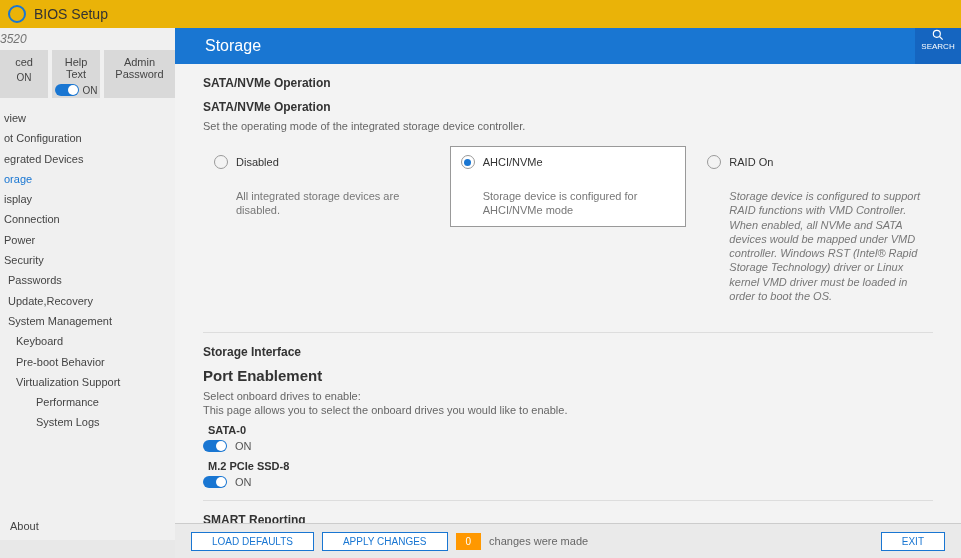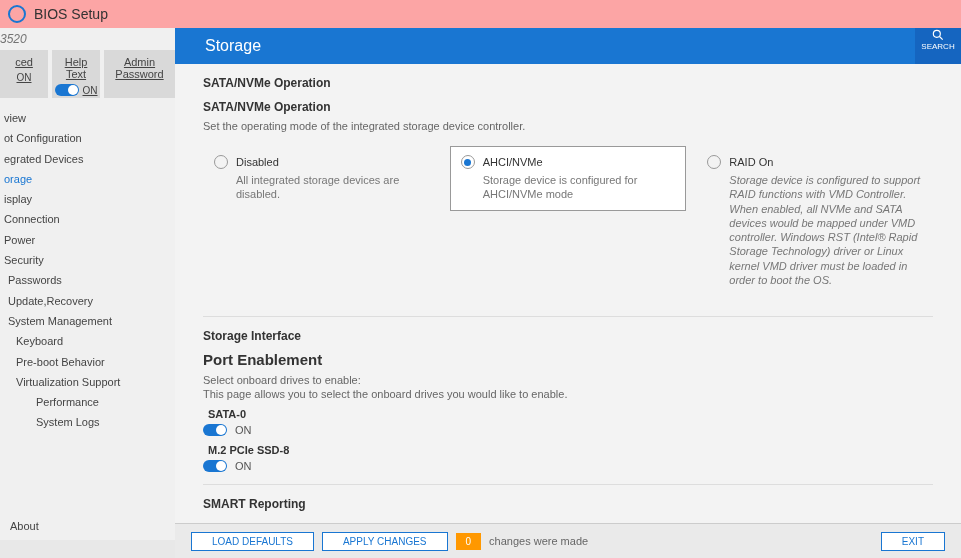--- a/index.html
+++ b/index.html
@@ -1,25 +1,25 @@
 <!DOCTYPE html>
 <html><head>
 <meta charset="utf-8">
 <style>
 * { margin: 0; padding: 0; box-sizing: border-box; font-family: Arial, sans-serif; }
 body { background: #e8e8e8; width: 961px; height: 558px; overflow: hidden; position: relative; }
 
-.titlebar { height: 28px; background: #fca5a5; display: flex; align-items: center; padding-left: 8px; font-size: 14px; color: #333; }
+.titlebar { height: 28px; background: #eab308; display: flex; align-items: center; padding-left: 8px; font-size: 14px; color: #333; }
 .titlebar .logo { width: 18px; height: 18px; border: 2px solid #1976d2; border-radius: 50%; margin-right: 8px; display: flex; align-items: center; justify-content: center; }
 
 .model-row { font-size: 12px; color: #737373; padding: 4px 0 2px 0; font-style: italic; }
 
 .sidebar { position: absolute; left: 0; top: 28px; width: 175px; height: 512px; background: #f0f0f0; font-size: 11px; color: #444; }
 .sidebar .tiles { display: flex; gap: 4px; padding: 2px 0 4px 0; }
-.sidebar .tile { background: #d9d9d9; padding: 6px 4px; font-size: 11px; display: flex; flex-direction: column; align-items: center; justify-content: flex-start; min-width: 48px; height: 48px; text-decoration: underline; }
+.sidebar .tile { background: #d9d9d9; padding: 6px 4px; font-size: 11px; display: flex; flex-direction: column; align-items: center; justify-content: flex-start; min-width: 48px; height: 48px; }
 .sidebar .tile .tlabel { margin-bottom: 4px; text-align: center; line-height: 1.1; }
 .sidebar .tile .tstate { display: flex; align-items: center; gap: 4px; font-size: 10px; }
 
 .toggle { width: 24px; height: 12px; background: #1976d2; border-radius: 6px; position: relative; display: inline-block; }
 .toggle::after { content: ""; position: absolute; width: 10px; height: 10px; background: #fff; border-radius: 50%; top: 1px; right: 1px; }
 
 .nav { margin-top: 6px; }
 .nav-item { padding: 3px 4px 3px 4px; cursor: pointer; color: #444; line-height: 1.3; }
 .nav-item.l1 { padding-left: 8px; }
 .nav-item.l2 { padding-left: 16px; }
@@ -33,21 +33,21 @@
 .search-box svg { width: 14px; height: 14px; }
 
 .content { padding: 12px 28px 0 28px; overflow-y: auto; height: calc(100% - 36px - 30px); font-size: 12px; color: #555; }
 .section-title { font-weight: bold; color: #333; margin-bottom: 10px; font-size: 12px; }
 .sub-title { font-weight: bold; color: #333; margin-bottom: 6px; font-size: 12px; }
 .desc { color: #666; margin-bottom: 14px; font-size: 11px; }
 
 .radio-row { display: flex; gap: 10px; margin-bottom: 20px; align-items: flex-start; }
 .radio-opt { flex: 1; padding: 8px 10px; border: 1px solid transparent; font-size: 11px; }
 .radio-opt.selected { border: 1px solid #999; background: #fff; }
-.radio-opt .rlabel { display: flex; align-items: center; gap: 8px; color: #333; margin-bottom: 4px; }
+.radio-opt .rlabel { display: flex; align-items: center; gap: 8px; color: #333; margin-bottom: 20px; }
 .radio-opt .rdesc { color: #777; font-size: 11px; padding-left: 22px; line-height: 1.3; font-style: italic; }
 .radio-opt .rdesc.normal { font-style: normal; }
 .radio { width: 14px; height: 14px; border: 1px solid #999; border-radius: 50%; display: inline-flex; align-items: center; justify-content: center; flex-shrink: 0; }
 .radio.on::after { content: ""; width: 7px; height: 7px; background: #1976d2; border-radius: 50%; }
 
 .divider { border-top: 1px solid #ddd; margin: 12px 0; }
 .sec2-title { font-weight: bold; color: #333; margin-bottom: 8px; }
 .sec2-sub { font-weight: bold; color: #333; margin-bottom: 6px; font-size: 15px; }
 .port-label { font-weight: bold; color: #333; margin: 8px 0 4px 5px; font-size: 11px; }
 .tog-line { display: flex; align-items: center; gap: 8px; margin-bottom: 8px; font-size: 11px; }

